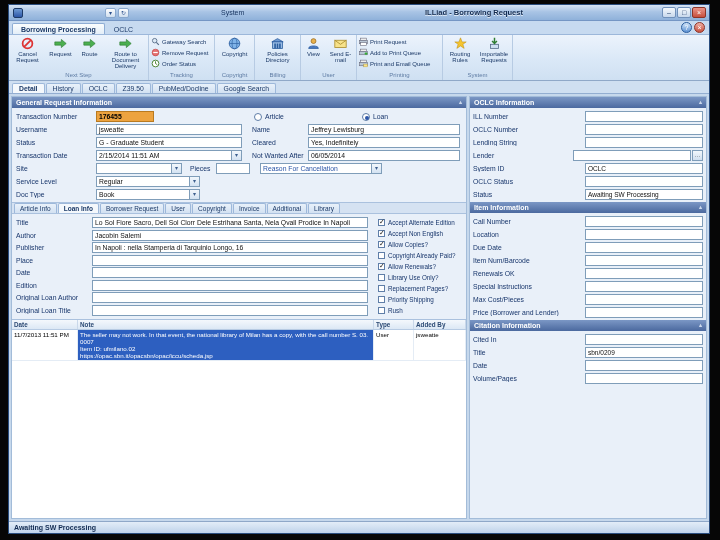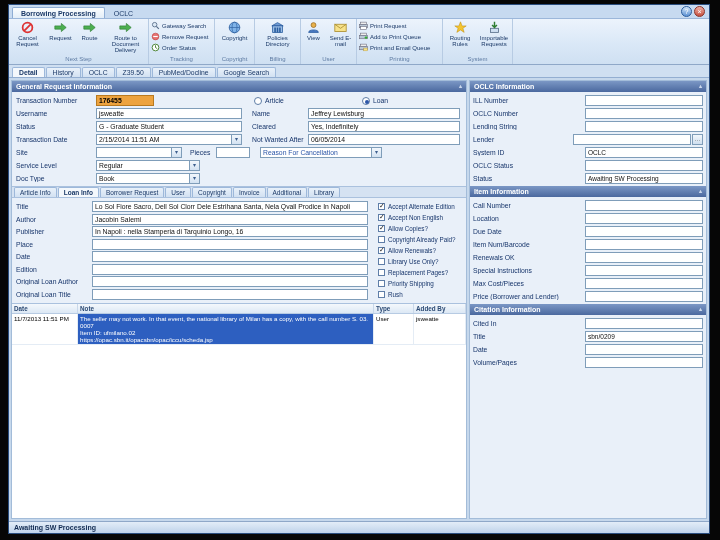--- a/index.html
+++ b/index.html
@@ -107,20 +107,34 @@
 
   
   .statusbar{height:12px;flex:none;background:linear-gradient(#e3edf8,#bfd3ea);border-top:1px solid #8fa8c8;display:flex;align-items:center;padding:0 5px;}
   .status-text{font-size:7px;font-weight:bold;color:#132c52;}
 </style>
 </head>
 <body>
 
 <div class="window">
 
+  <div class="titlebar">
+    <span class="win-icon"></span>
+    <span class="qat">
+      <span class="qat-btn">▾</span>
+      <span class="qat-btn">↻</span>
+    </span>
+    <span class="menu-system">System</span>
+    <span class="title-text">ILLiad - Borrowing Request</span>
+    <span class="win-controls">
+      <span class="wbtn">–</span>
+      <span class="wbtn">□</span>
+      <span class="wbtn close">×</span>
+    </span>
+  </div>
 
   <div class="ribbon-tabs">
     <div class="rtab active">Borrowing Processing</div>
     <div class="rtab">OCLC</div>
     <div class="tab-right">
       <span class="round-btn">?</span>
       <span class="round-btn red">×</span>
     </div>
   </div>
 

